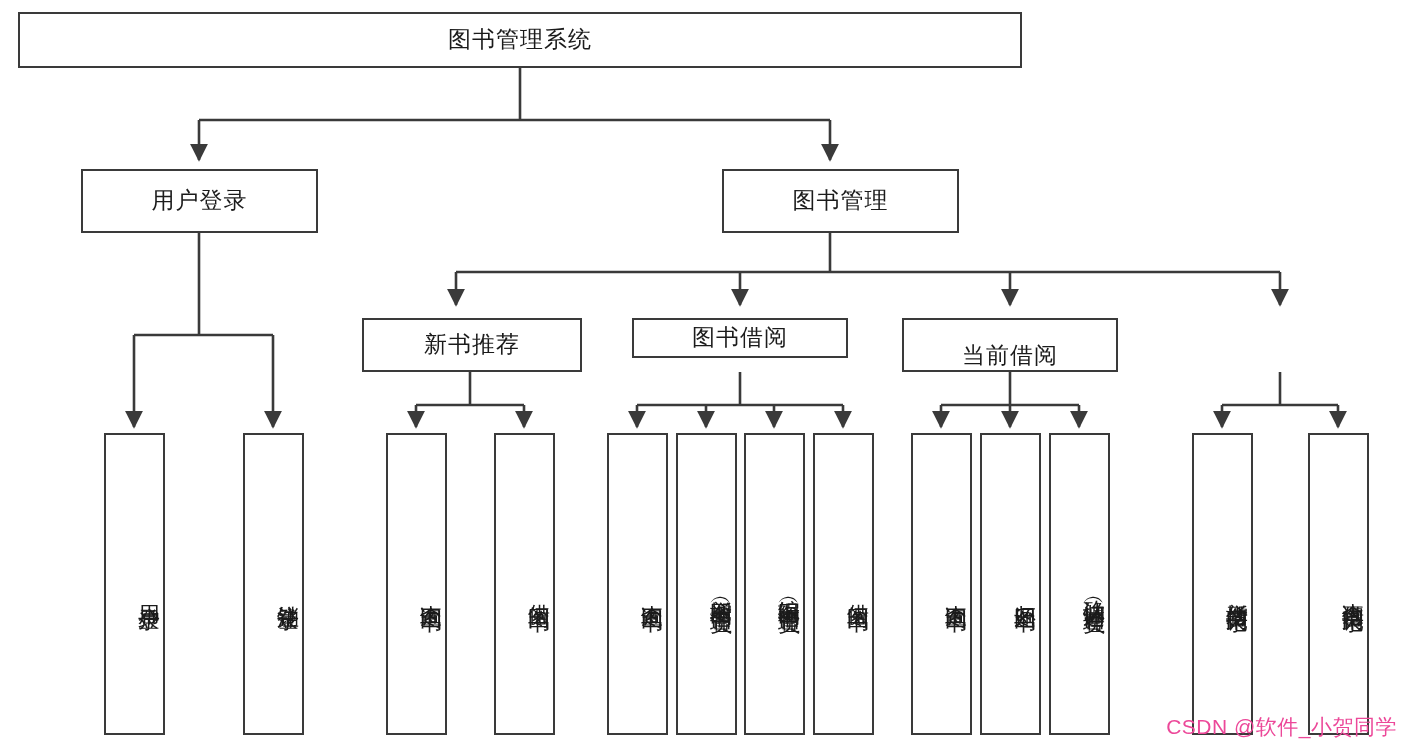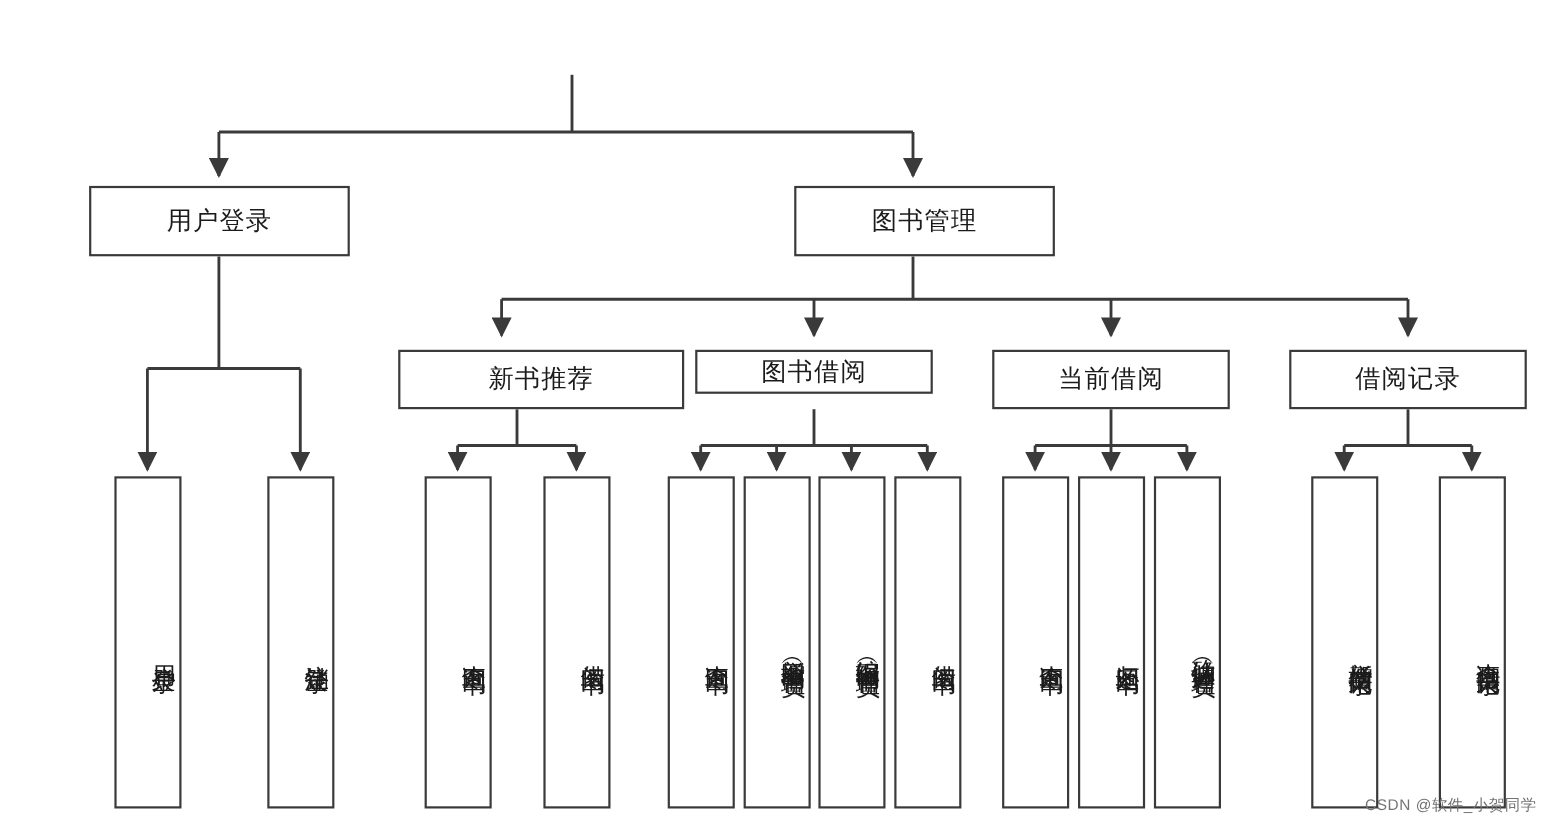--- a/index.html
+++ b/index.html
@@ -53,22 +53,22 @@
   }
   .node.v > .vlabel {
     writing-mode: vertical-rl;
     text-orientation: upright;
     white-space: nowrap;
   }
   .watermark {
     position: absolute;
     right: 8px;
     bottom: 6px;
-    font-size: 14px;
-    color: #737373;
+    font-size: 21px;
+    color: #ec4899;
     letter-spacing: 0.5px;
     z-index: 3;
     white-space: nowrap;
   }
 </style>
 </head>
 <body>
 
 <div id="canvas">
 
@@ -115,39 +115,39 @@
       <path d="M 1010 405 L 1010 427" marker-end="url(#arw)"></path>
       <path d="M 1079 405 L 1079 427" marker-end="url(#arw)"></path>
 
       <path d="M 1280 372 L 1280 405"></path>
       <path d="M 1222 405 L 1338 405"></path>
       <path d="M 1222 405 L 1222 427" marker-end="url(#arw)"></path>
       <path d="M 1338 405 L 1338 427" marker-end="url(#arw)"></path>
     </g>
   </svg>
 
+  <div class="node h" style="left:18px; top:12px; width:1004px; height:56px;">
+    <span>图书管理系统</span>
+  </div>
 
   <div class="node h" style="left:81px; top:169px; width:237px; height:64px;">
     <span>用户登录</span>
   </div>
   <div class="node h" style="left:722px; top:169px; width:237px; height:64px;">
     <span>图书管理</span>
   </div>
 
-  <div class="node h" style="left:362px; top:318px; width:260px; height:54px;">
+  <div class="node h" style="left:362px; top:318px; width:220px; height:54px;">
     <span>新书推荐</span>
   </div>
   <div class="node h" style="left:632px; top:318px; width:216px; height:40px;">
     <span>图书借阅</span>
   </div>
-  <div class="node h" style="left:902px; top:318px; width:216px; height:54px;">
+  <div class="node h" style="left:902px; top:318px; width:216px; height:54px;align-items:flex-end;">
     <span>当前借阅</span>
-  </div>
-  <div class="node h" style="left:1172px; top:318px; width:216px; height:54px;">
-    <span>借阅记录</span>
   </div>
 
   <div class="node v" style="left:104px; top:433px; width:61px; height:302px;">
     <span class="vlabel">用户登录</span>
   </div>
   <div class="node v" style="left:243px; top:433px; width:61px; height:302px;">
     <span class="vlabel">注销登录</span>
   </div>
 
   <div class="node v" style="left:386px; top:433px; width:61px; height:302px;">

